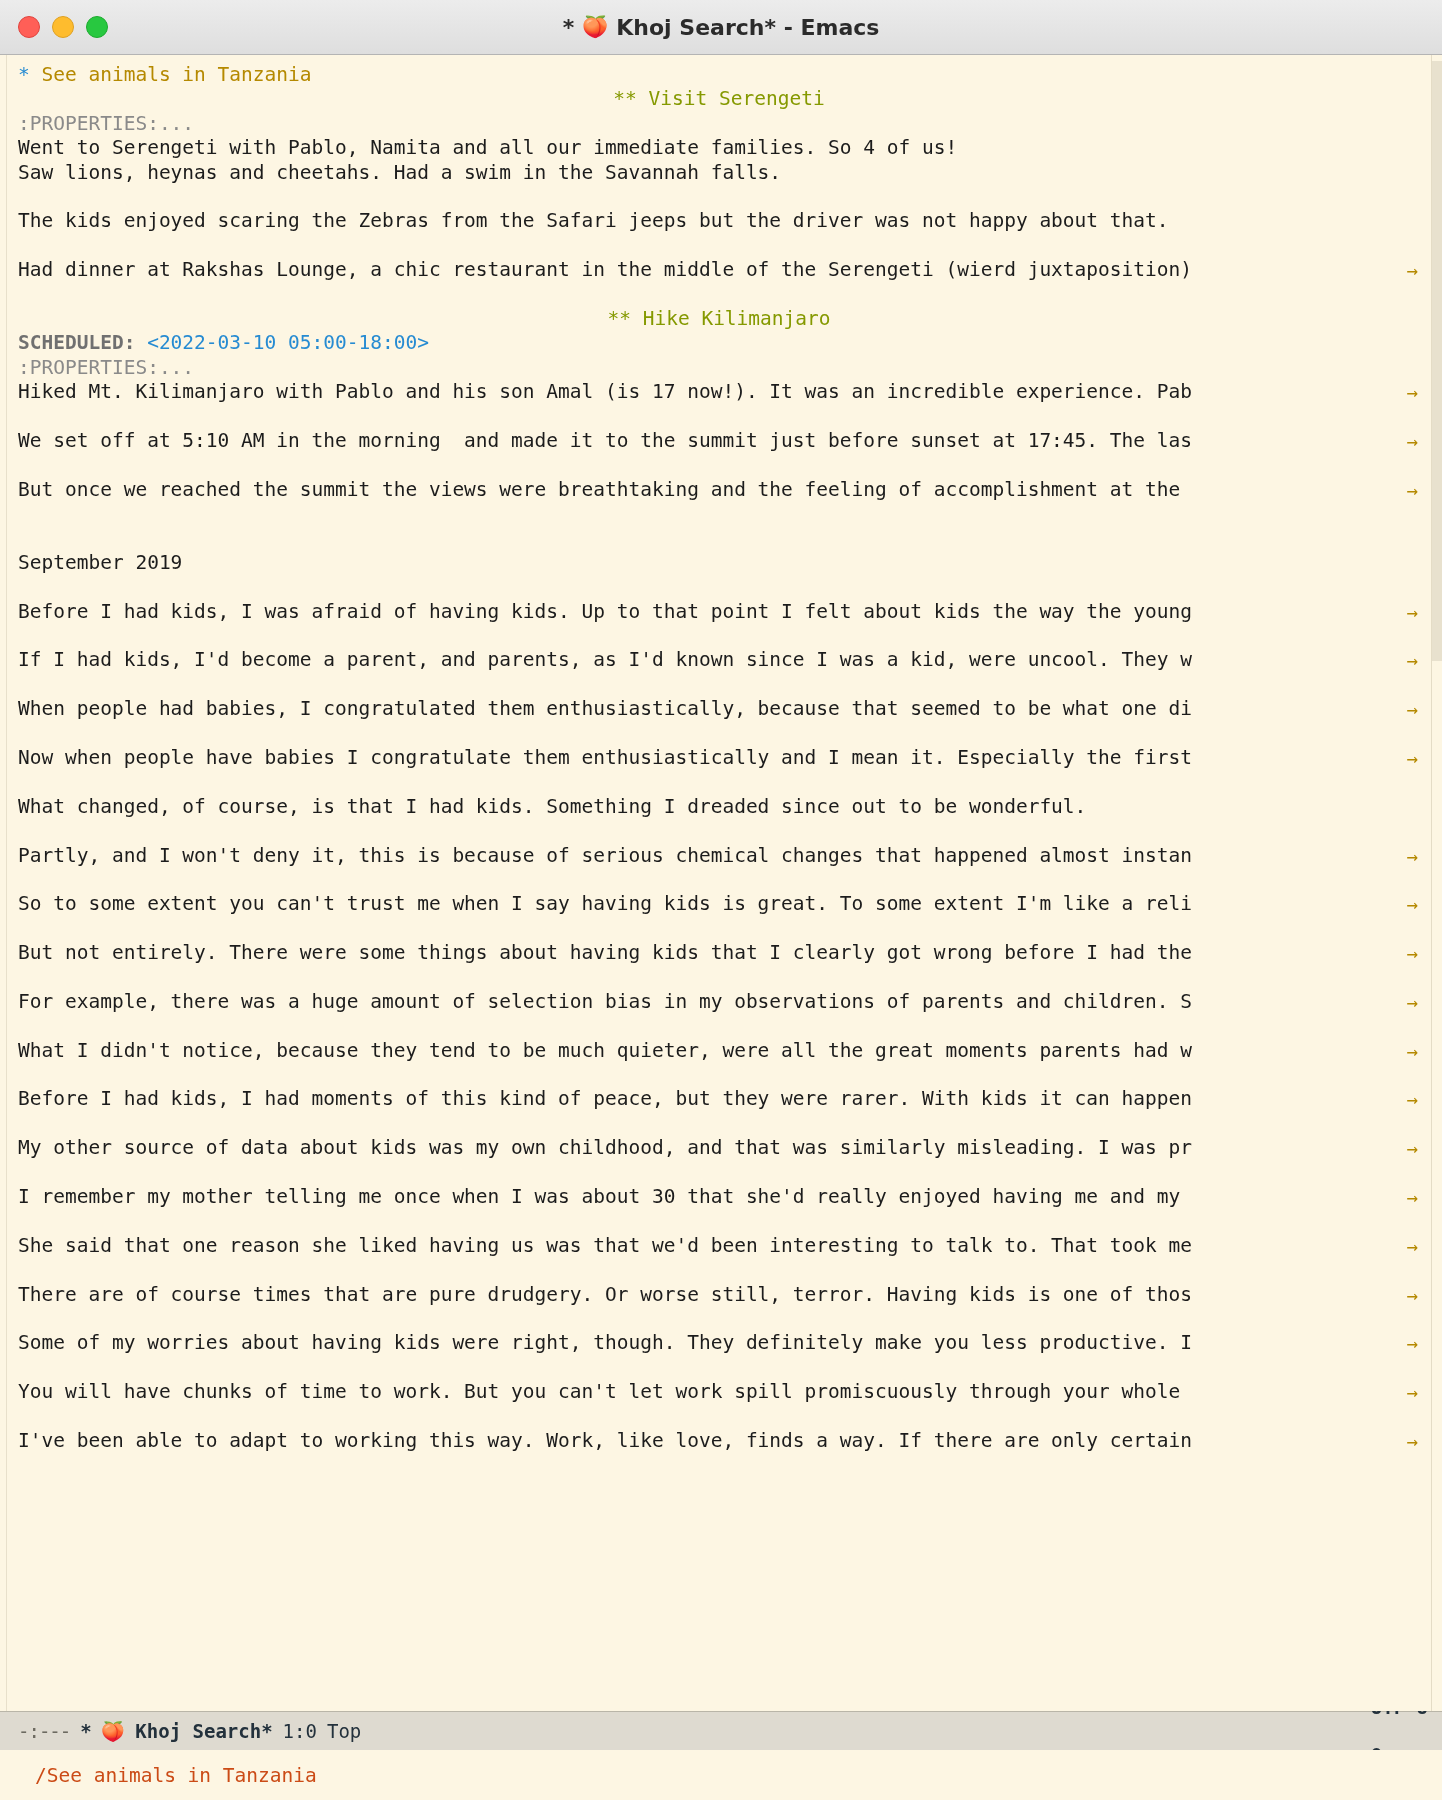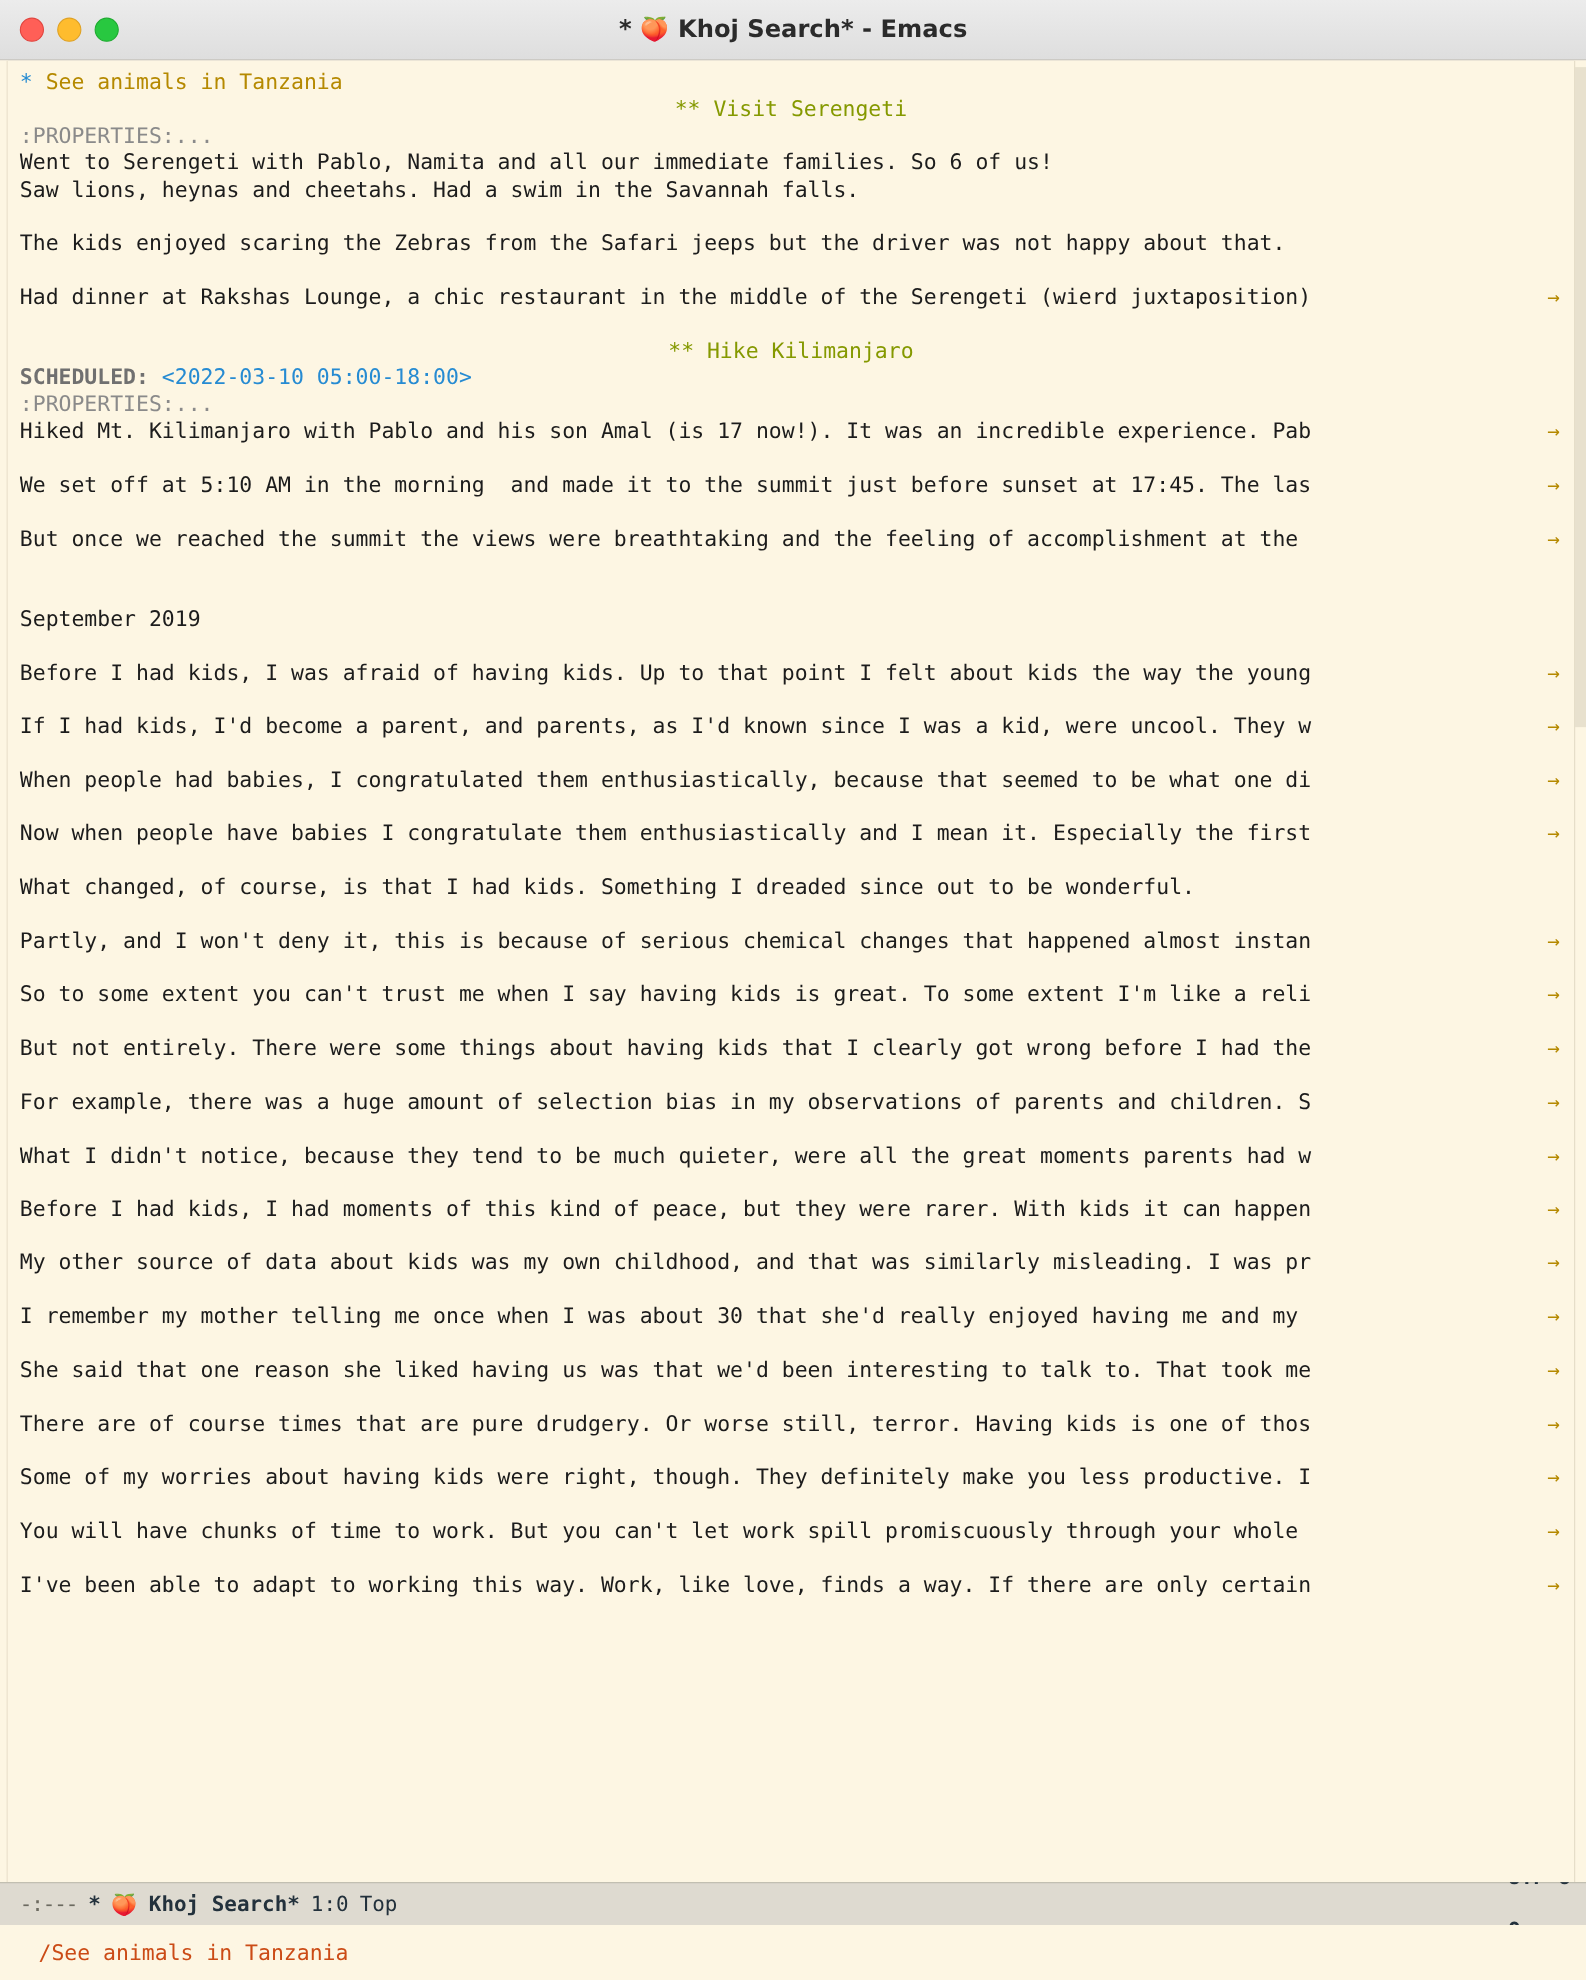--- a/index.html
+++ b/index.html
@@ -183,21 +183,21 @@
 
   <div class="buffer">
     <div class="leftbar"></div>
     <div class="rightbar">
       <div class="scroll-thumb"></div>
     </div>
     <div class="lines" id="buffer-lines">
         <div class="ln h1"><span class="star">*</span><span> See animals in Tanzania</span></div>
         <div class="ln h2">** Visit Serengeti</div>
         <div class="ln props">:PROPERTIES:...</div>
-        <div class="ln">Went to Serengeti with Pablo, Namita and all our immediate families. So 6 of us!</div>
+        <div class="ln">Went to Serengeti with Pablo, Namita and all our immediate families. So 4 of us!</div>
         <div class="ln">Saw lions, heynas and cheetahs. Had a swim in the Savannah falls.</div>
         <div class="ln blank">&nbsp;</div>
         <div class="ln">The kids enjoyed scaring the Zebras from the Safari jeeps but the driver was not happy about that.</div>
         <div class="ln blank">&nbsp;</div>
         <div class="ln">Had dinner at Rakshas Lounge, a chic restaurant in the middle of the Serengeti (wierd juxtaposition)<span class="cont">→</span></div>
         <div class="ln blank">&nbsp;</div>
         <div class="ln h2">** Hike Kilimanjaro</div>
         <div class="ln"><span class="kw">SCHEDULED: </span><span class="tslink">&lt;2022-03-10 05:00-18:00&gt;</span></div>
         <div class="ln props">:PROPERTIES:...</div>
         <div class="ln">Hiked Mt. Kilimanjaro with Pablo and his son Amal (is 17 now!). It was an incredible experience. Pab<span class="cont">→</span></div>

